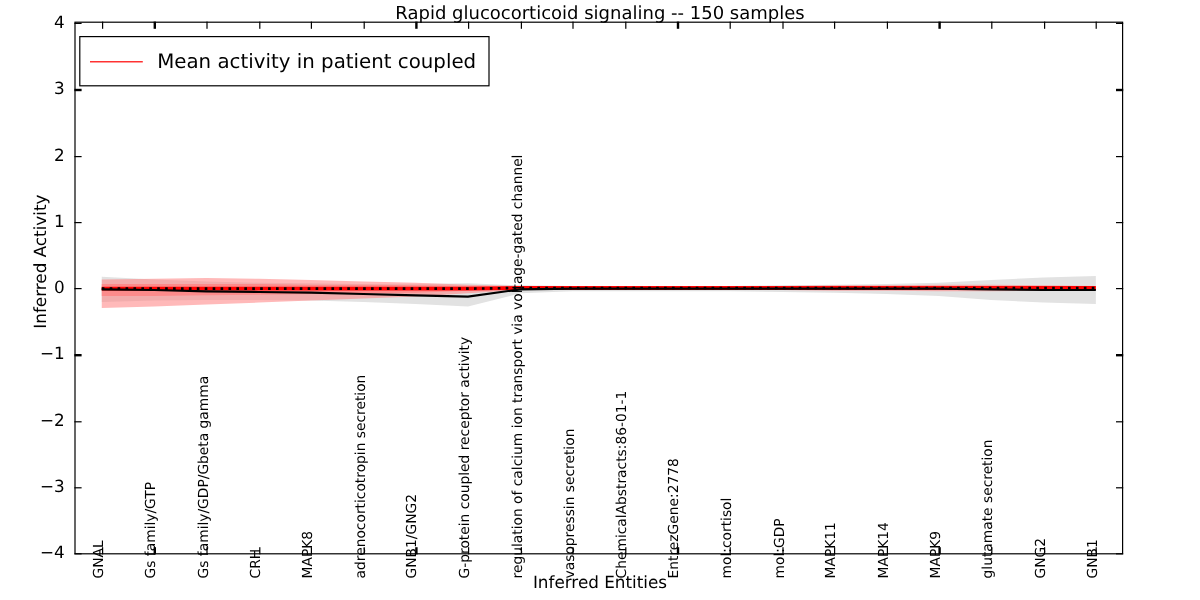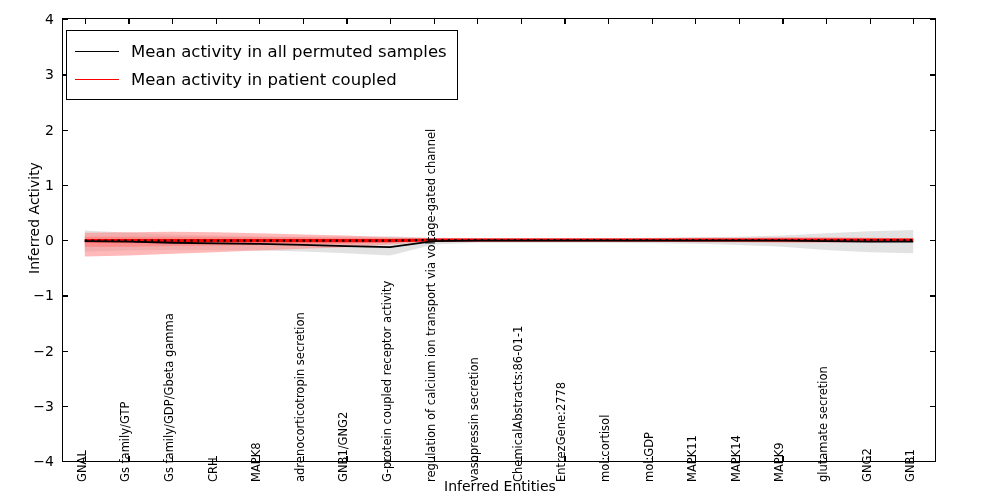--- a/index.html
+++ b/index.html
@@ -60,20 +60,21 @@
   #legend .lrow.red .lswatch{border-top-color:#ff0000;}
   #legend .ltext{font-size:16.5px;color:#000;white-space:nowrap;}
 
   svg{display:block;}
 </style>
 </head>
 <body>
 
 <div id="root">
 
+  <div id="chart-title">Rapid glucocorticoid signaling -- 150 samples</div>
 
   <div id="ylabel">Inferred Activity</div>
   <div id="y-ticks">
       <div class="yt" style="top: 1px;">4</div>
       <div class="yt" style="top: 56.25px;">3</div>
       <div class="yt" style="top: 111.5px;">2</div>
       <div class="yt" style="top: 166.75px;">1</div>
       <div class="yt" style="top: 222px;">0</div>
       <div class="yt" style="top: 277.25px;">−1</div>
       <div class="yt" style="top: 332.5px;">−2</div>
@@ -175,23 +176,19 @@
       <div class="xtl" style="left: 680.8px; top: 468px;">MAPK14</div>
       <div class="xtl" style="left: 724.4px; top: 468px;">MAPK9</div>
       <div class="xtl" style="left: 768px; top: 468px;">glutamate secretion</div>
       <div class="xtl" style="left: 811.6px; top: 468px;">GNG2</div>
       <div class="xtl" style="left: 855.2px; top: 468px;">GNB1</div>
     </div>
 
   <div id="xlabel">Inferred Entities</div>
 
   <div id="legend">
-    <div class="lrow black">
-      <span class="lswatch"></span>
-      <span class="ltext">Mean activity in all permuted samples</span>
-    </div>
     <div class="lrow red">
       <span class="lswatch"></span>
       <span class="ltext">Mean activity in patient coupled</span>
     </div>
   </div>
 
 </div>
 
 </body></html>

